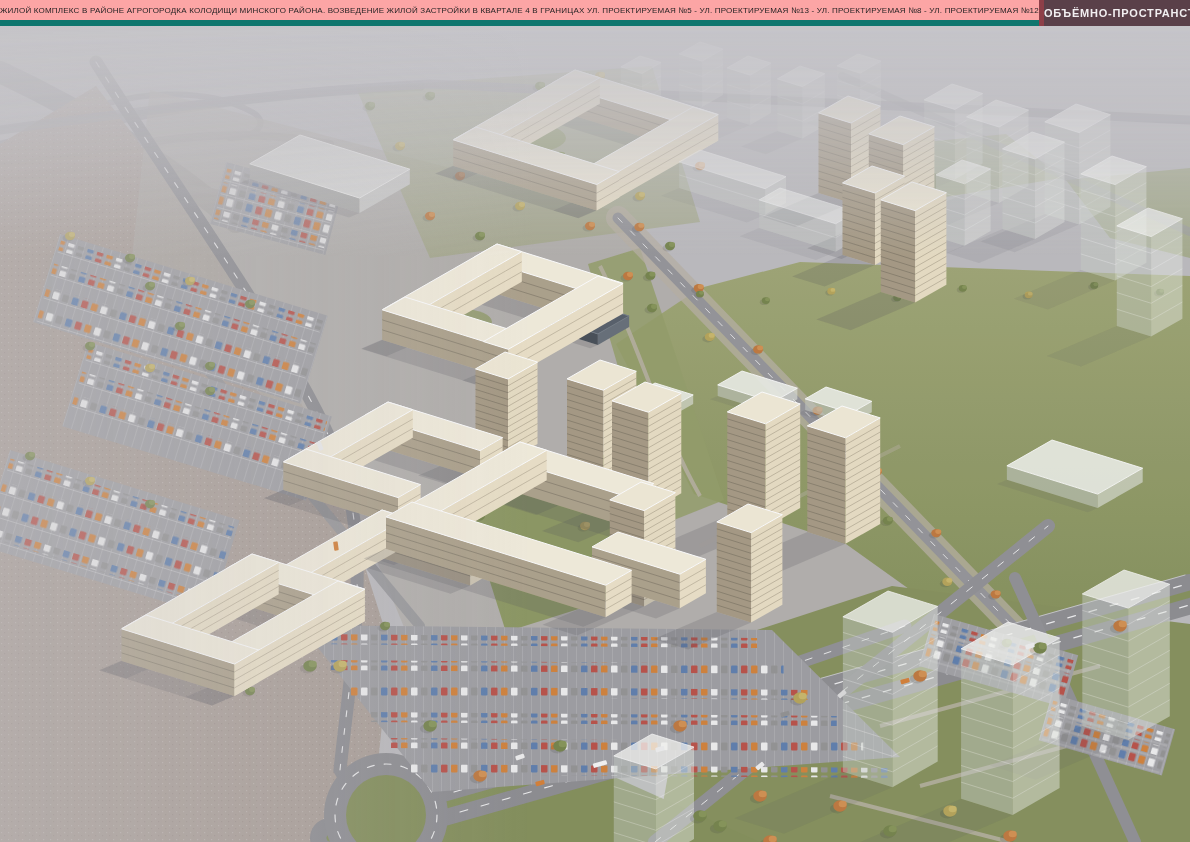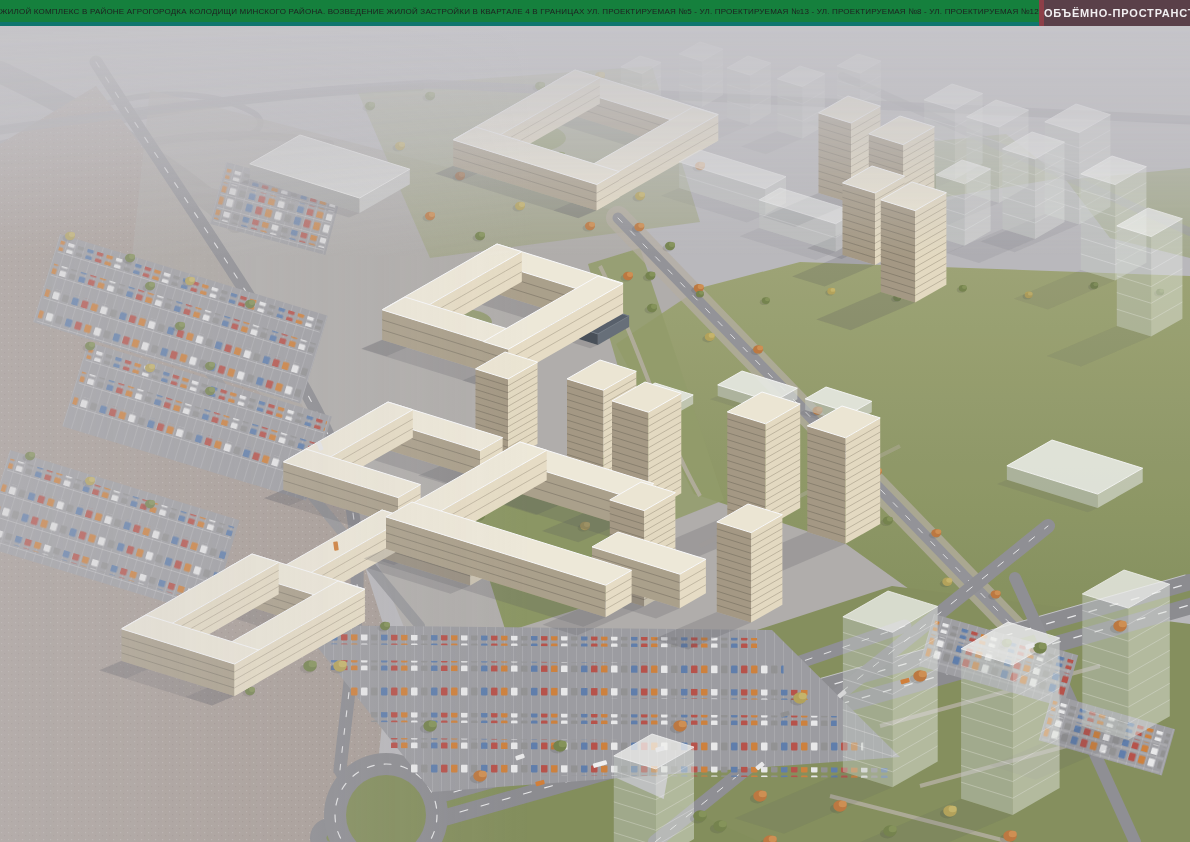--- a/index.html
+++ b/index.html
@@ -1,20 +1,20 @@
 <!DOCTYPE html>
 <html><head>
 <meta charset="utf-8">
 <style>
   html,body{margin:0;padding:0;background:#888;}
   .page{position:relative;width:1190px;height:842px;overflow:hidden;background:#b8b7ba;
         font-family:"Liberation Sans", sans-serif;}
   .header{position:absolute;top:0;left:0;width:1190px;height:26px;display:flex;z-index:10;}
-  .header-left{flex:1;background:#15803d;display:flex;align-items:center;justify-content:center;
-               border-bottom:4px solid #0f766e;}
+  .header-left{flex:1;background:#fca5a5;display:flex;align-items:center;justify-content:center;
+               border-bottom:6px solid #0f766e;}
   .header-left span{font-size:8px;color:#1f1f20;letter-spacing:.2px;white-space:nowrap;}
   .header-right{width:333px;background:#5a4049;border-left:5px solid #8d3f48;
                 display:flex;align-items:center;justify-content:center;}
   .header-right span{font-size:11px;font-weight:bold;color:#f2eff1;letter-spacing:.8px;white-space:nowrap;}
   .render{position:absolute;top:26px;left:0;width:1190px;height:816px;}
   svg{display:block;}
 </style>
 </head>
 <body>
 

